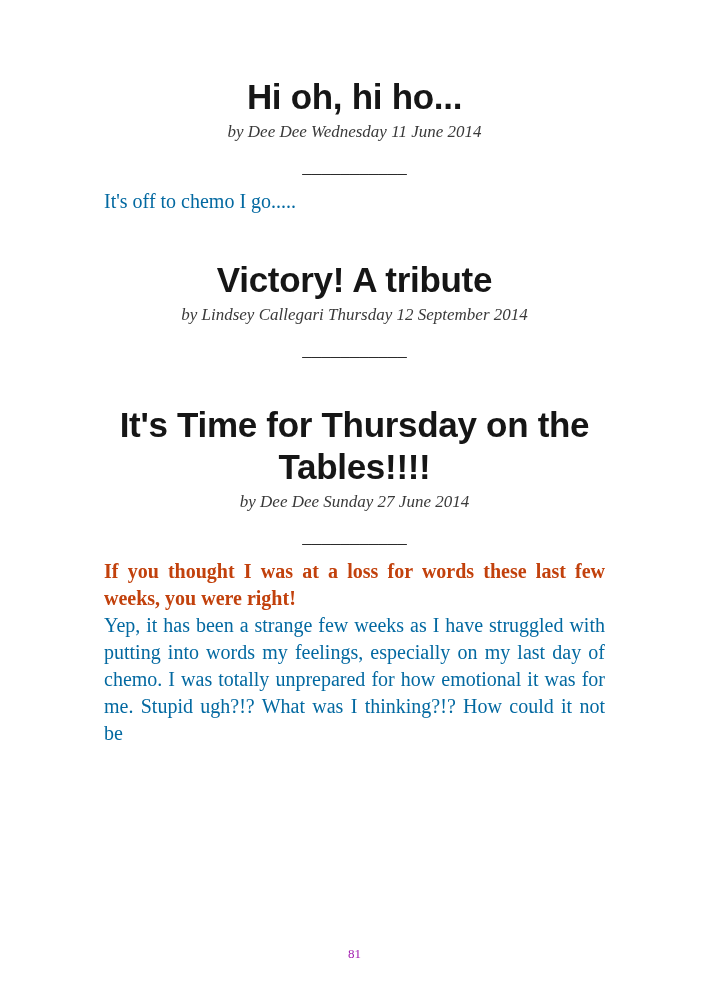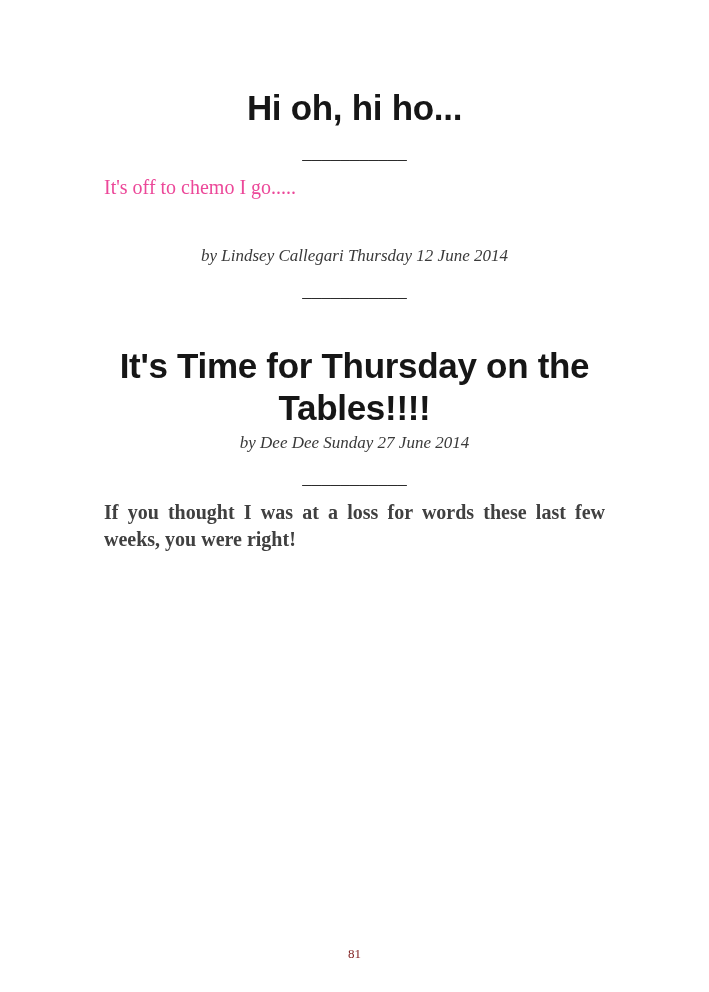--- a/index.html
+++ b/index.html
@@ -10,21 +10,21 @@
   .page {
     position: relative;
     width: 709px;
     height: 992px;
     margin: 0 auto;
     background: #ffffff;
     overflow: hidden;
   }
   .content {
     width: 501px;
-    margin: 15px auto;
+    margin: 4px auto;
     padding-top: 72px;
   }
   .post { margin-top: 0; }
   .post + .post { margin-top: 44px; }
   .title {
     margin: 0;
     font-family: "Liberation Sans", sans-serif;
     font-weight: 700;
     font-size: 35px;
     line-height: 1.2;
@@ -48,63 +48,66 @@
     line-height: 20px;
     color: #1e1e1e;
     text-align: center;
     white-space: nowrap;
   }
   .body {
     margin: 0;
     font-family: "Liberation Serif", serif;
     font-size: 20px;
     line-height: 27px;
-    color: #ec4899;
+    color: #0369a1;
     text-align: justify;
     text-justify: inter-word;
   }
   .divider + .body { margin-top: 11px; }
   .body.bold {
     font-weight: 700;
-    color: #404040;
+    color: #c2410c;
   }
   .body.cut {
     text-align-last: justify;
   }
   .page-number {
     position: absolute;
     left: 0;
     bottom: 30px;
     width: 100%;
     font-family: "Liberation Serif", serif;
     font-size: 13px;
-    color: #7f1d1d;
+    color: #a21caf;
     text-align: center;
   }
 </style>
 </head>
 <body>
 
 <div class="page">
   <div class="content">
 
     <section class="post">
       <h1 class="title">Hi oh, hi ho...</h1>
+      <div class="byline">by Dee Dee Wednesday 11 June 2014</div>
       <div class="divider">___________</div>
       <p class="body">It's off to chemo I go.....</p>
     </section>
 
     <section class="post">
-      <div class="byline">by Lindsey Callegari Thursday 12 June 2014</div>
+      <h1 class="title">Victory! A tribute</h1>
+      <div class="byline">by Lindsey Callegari Thursday 12 September 2014</div>
       <div class="divider">___________</div>
     </section>
 
     <section class="post">
       <h1 class="title">It's Time for Thursday on the Tables!!!!</h1>
       <div class="byline">by Dee Dee Sunday 27 June 2014</div>
       <div class="divider">___________</div>
       <p class="body bold">If you thought I was at a loss for words these last few weeks, you were right!</p>
+      <p class="body cut">Yep, it has been a strange few weeks as I have struggled with putting into words my feelings, especially on my last day of chemo. I was totally unprepared for how emotional it was for me. Stupid ugh?!? What was I thinking?!? How could it not be</p>
     </section>
 
   </div>
 
   <div class="page-number">81</div>
 </div>
 
 </body></html>

